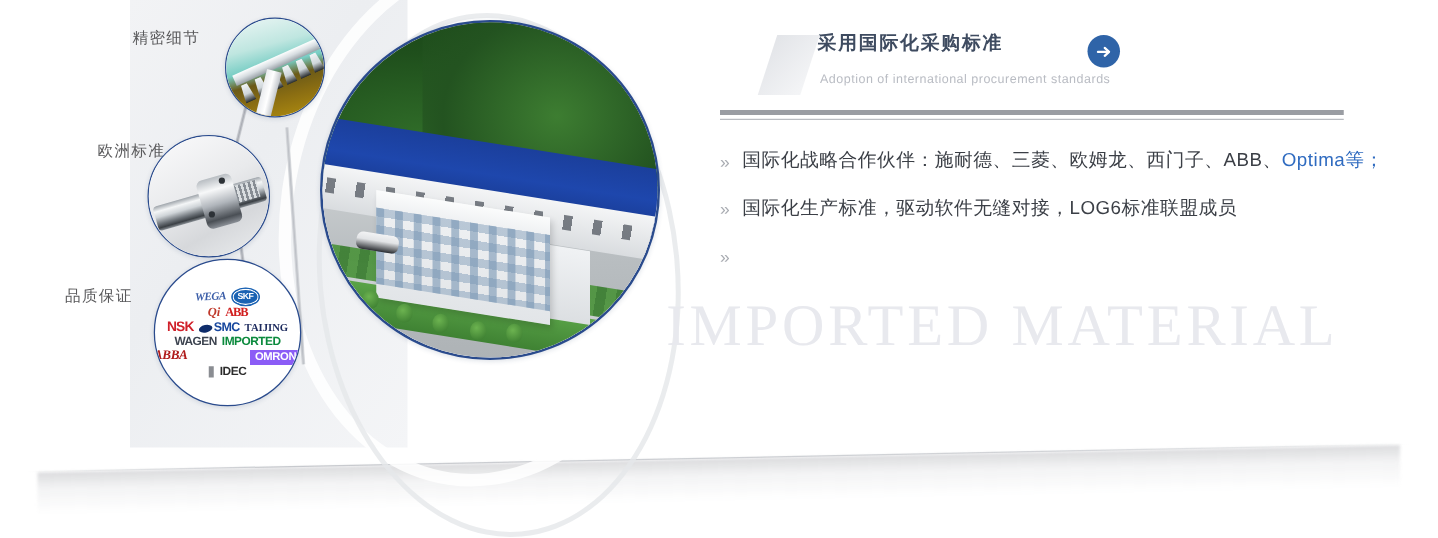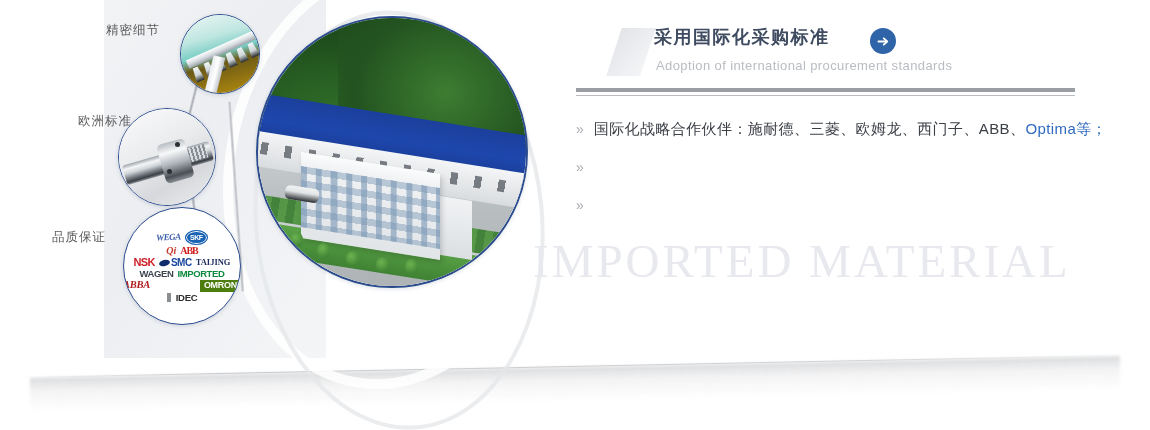--- a/index.html
+++ b/index.html
@@ -121,21 +121,21 @@
                padding: 3px 4px; border: 1.5px solid #1a62b3; box-shadow: 0 0 0 1px #fff inset; letter-spacing:-0.5px;}
   .lg-qi     { font-size: 10px; color: #c0392b; font-style: italic; font-family:"Liberation Serif",serif;}
   .lg-abb    { font-size: 10px; color: #d11f1f; letter-spacing: -1px; font-family:"Liberation Serif",serif;}
   .lg-nsk    { font-size: 11px; color: #d0202a; letter-spacing: -0.6px; }
   .lg-smc    { font-size: 10px; color: #17479e; letter-spacing: -0.5px; }
   .lg-smc-dot{ display:inline-block; width:11px; height:6px; background:#0f2d6b; border-radius:50%; margin-right:-3px; transform: rotate(-12deg);}
   .lg-taijing{ font-size: 8.5px; color: #1d2b5e; letter-spacing: 0px; font-family:"Liberation Serif",serif;}
   .lg-wagen  { font-size: 9.5px; color: #3d4450; letter-spacing: -0.4px; }
   .lg-siemens{ font-size: 9.5px; color: #0b8a3d; letter-spacing: -0.4px; }
   .lg-abba   { font-size: 10.5px; color: #b01c1c; font-style: italic; font-family:"Liberation Serif",serif; letter-spacing:-0.3px;}
-  .lg-omron  { font-size: 9px; color: #fff; background: #4d7c0f; padding: 1.5px 4px; letter-spacing: -0.3px; margin-left: 46px; }
+  .lg-omron  { font-size: 9px; color: #fff; background: #8b5cf6; padding: 1.5px 4px; letter-spacing: -0.3px; margin-left: 46px; }
   .lg-idec   { font-size: 9.5px; color: #2b2b2b; letter-spacing: -0.3px; text-align: center; }
   .lg-idec-b { display:inline-block; width:4px; height:9px; background:#8a8d92; margin-right:1px; vertical-align:-1px;}
 
   
   #circle-factory { left: 256px; top: 16px; width: 272px; height: 272px; border-width: 2px; }
   .f-sky   { position:absolute; inset:0; background:#dfe3e6; }
   .f-trees { position:absolute; left:-5%; top:-5%; width:112%; height:54%;
              background: radial-gradient(ellipse at 30% 70%, #2f6b28 0%, #1f4f1c 45%, #143a14 100%); }
   .f-trees2{ position:absolute; left:30%; top:-8%; width:80%; height:60%;
              background: radial-gradient(ellipse at 50% 60%, #3d7d31 0%, #235320 60%, rgba(20,58,20,0) 100%); }
@@ -185,33 +185,33 @@
     letter-spacing: -1px;
   }
   .bignum-slab {
     position: absolute; left: 38px; top: 6px; width: 34px; height: 48px;
     background: linear-gradient(120deg, rgba(225,227,231,0.95) 0%, rgba(243,244,246,0.9) 100%);
     transform: skewX(-18deg);
     z-index: 2;
   }
   .title-cn {
     position: absolute; left: 78px; top: 3px;
-    font-size: 18px; font-weight: bold; color: #3e4b60;
+    font-size: 15px; font-weight: bold; color: #3e4b60;
     letter-spacing: 1.5px;
   }
   .arrow-badge {
     position: absolute; left: 294px; top: 6px;
     width: 26px; height: 26px; border-radius: 50%;
     background: #2f64a8;
     display: flex; align-items: center; justify-content: center;
   }
   .arrow-badge svg { display: block; }
   .title-en {
     position: absolute; left: 80px; top: 36px;
-    font-size: 13px; color: #b9bcc3; letter-spacing: 0.4px;
+    font-size: 10px; color: #b9bcc3; letter-spacing: 0.4px;
   }
   .rule-thick {
     position: absolute; left: 0; top: 66px; width: 499px; height: 4px;
     background: #9a9da3;
   }
   .rule-thin {
     position: absolute; left: 0; top: 73px; width: 499px; height: 1px;
     background: #b9bcc1;
   }
 
@@ -354,20 +354,21 @@
       <div class="rule-thin"></div>
     </div>
 
     <div class="bullets">
       <div class="bullet-row">
         <span class="chev">»</span>
         <span class="btext"><span>国际化战略合作伙伴：施耐德、三菱、欧姆龙、西门子、ABB、</span><span class="accent">Optima等；</span></span>
       </div>
       <div class="bullet-row">
         <span class="chev">»</span>
+        <span class="btext">国际化生产标准，驱动软件无缝对接，LOG6标准联盟成员</span>
       </div>
       <div class="bullet-row">
         <span class="chev">»</span>
       </div>
     </div>
   </div>
 
 </div>
 
 </body></html>

